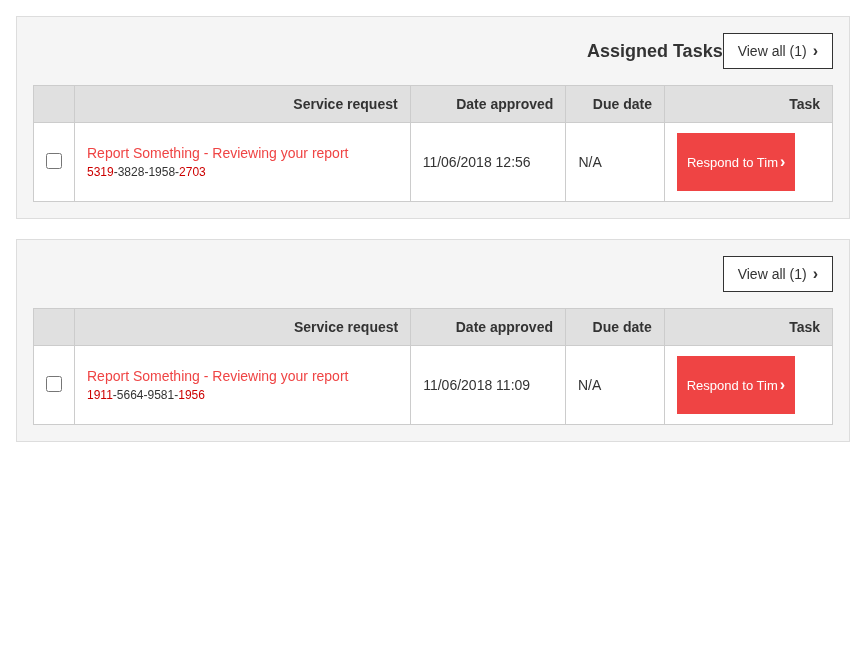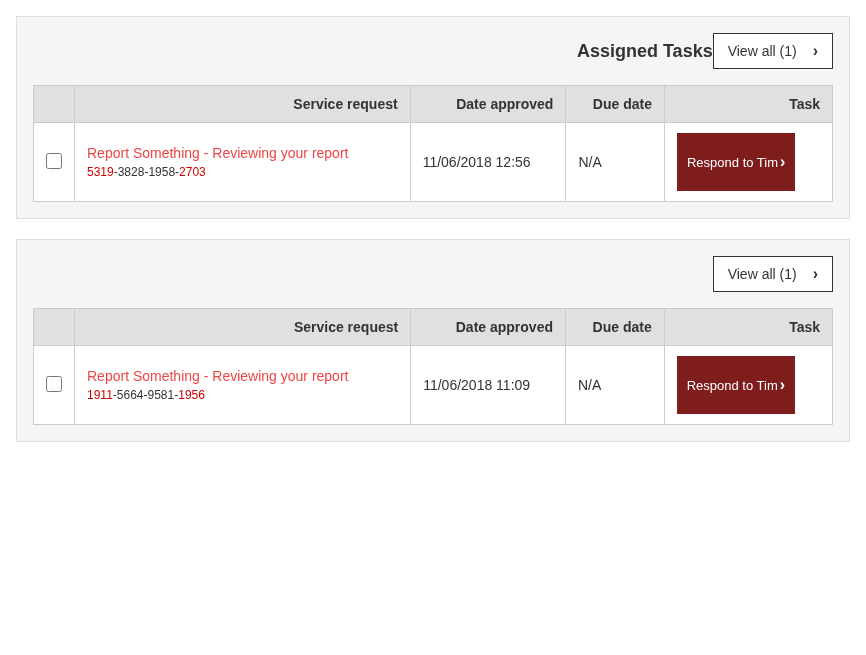--- a/index.html
+++ b/index.html
@@ -23,21 +23,21 @@
       margin-bottom: 16px;
     }
     .section-title {
       font-size: 18px;
       font-weight: bold;
       color: #333;
     }
     .view-all-btn {
       display: flex;
       align-items: center;
-      gap: 16px;
+      gap: 6px;
       border: 1px solid #333;
       background: #fff;
       padding: 8px 14px;
       cursor: pointer;
       font-size: 14px;
       color: #333;
     }
     .view-all-btn .chevron {
       font-size: 16px;
       font-weight: bold;
@@ -80,21 +80,21 @@
     }
     .request-id {
       font-size: 12px;
     }
     .request-id .red { color: #c00; }
     .request-id .black { color: #333; }
     .task-btn {
       display: flex;
       align-items: center;
       justify-content: space-between;
-      background: #7f1d1d;
+      background: #ef4444;
       color: #fff;
       padding: 20px 10px;
       cursor: pointer;
       border: none;
       font-size: 13px;
       gap: 2px;
       min-width: 110px;
     }
     .task-btn .btn-text {
       flex: 1;

